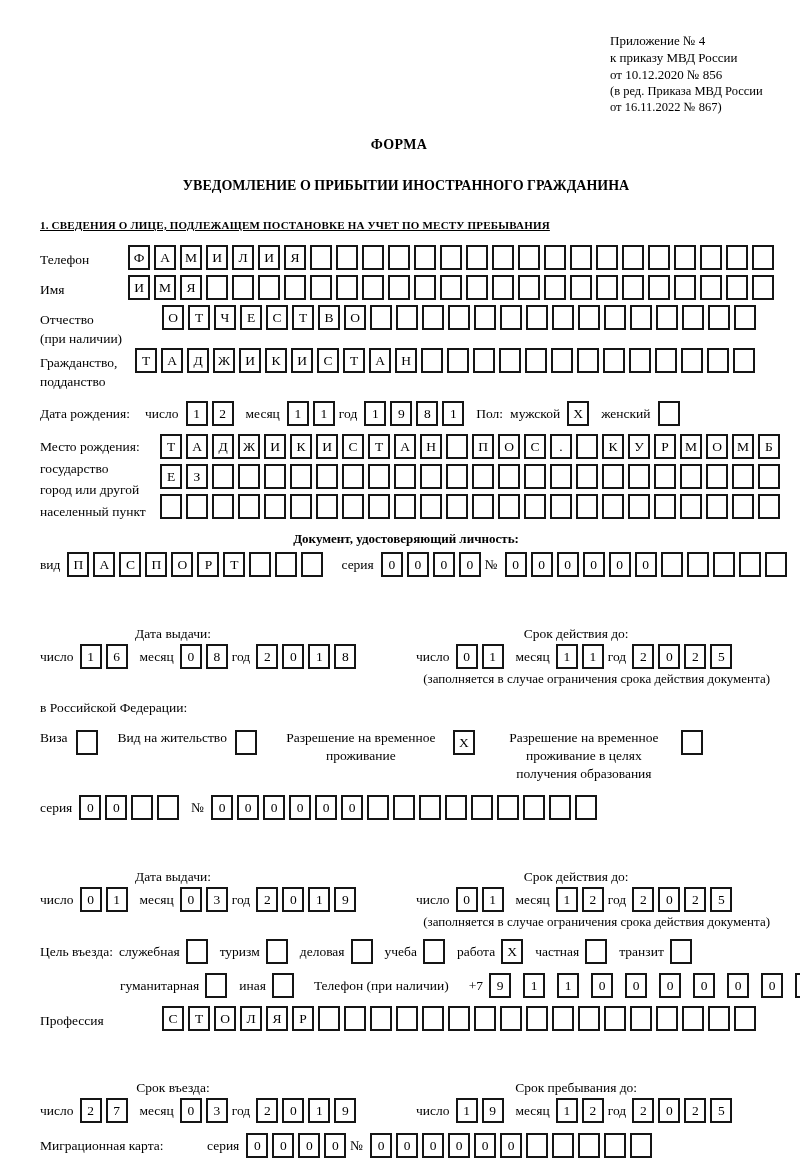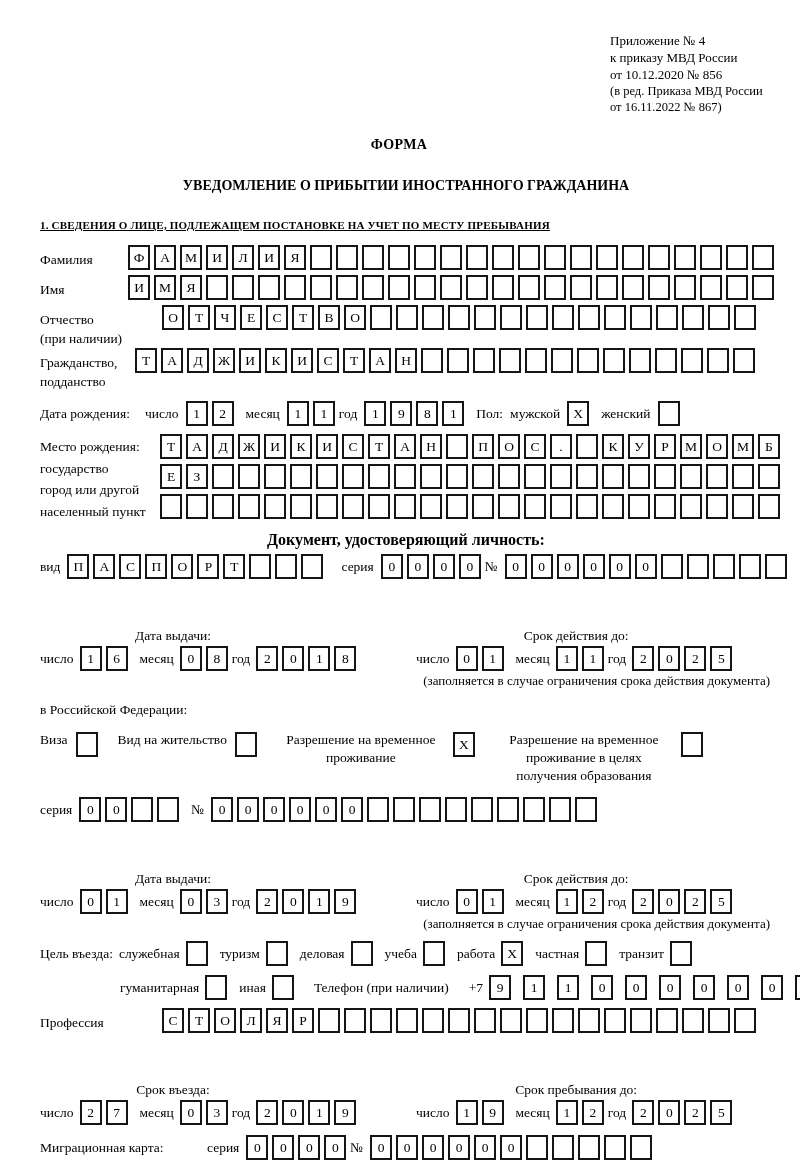--- a/index.html
+++ b/index.html
@@ -34,21 +34,21 @@
     display: flex; align-items: center; justify-content: center;
     font-size: 13.5px; background: #fff;
   }
   .cellrow-stack .cells { margin-bottom: 5px; }
   
   .inline-row { display: flex; align-items: center; margin-top: 8px; flex-wrap: nowrap; }
   .inline-row .t { margin-right: 7px; white-space: nowrap; }
   .gap8 { width: 8px; flex: none; }
   .gap14 { width: 14px; flex: none; }
   
-  .center-heading { text-align: center; font-weight: bold; font-size: 16px; margin-top: 7px; }
+  .center-heading { text-align: center; font-weight: bold; font-size: 13px; margin-top: 7px; }
   
   .datepair { display: flex; margin-top: 8px; }
   .dategroup { flex: none; margin-top: 41px; }
   .dategroup.left { width: 376px; }
   .dg-head { text-align: center; font-size: 13.5px; margin-bottom: 2px; }
   .dg-line { display: flex; align-items: center; }
   .dg-line .t { margin-right: 6px; white-space: nowrap; }
   .note-right { text-align: right; font-size: 12px; margin-top: 2px; padding-right: 2px; }
   
   .opts { display: flex; align-items: flex-start; margin-top: 8px; }
@@ -86,21 +86,21 @@
   </div>
   <div class="forma">ФОРМА</div>
 
   <div class="title">
     <div>УВЕДОМЛЕНИЕ О ПРИБЫТИИ ИНОСТРАННОГО ГРАЖДАНИНА</div>
   </div>
 
   <div class="sec-heading">1. СВЕДЕНИЯ О ЛИЦЕ, ПОДЛЕЖАЩЕМ ПОСТАНОВКЕ НА УЧЕТ ПО МЕСТУ ПРЕБЫВАНИЯ</div>
 
   <div class="frow" style="margin-top:14px">
-    <span class="lbl w88">Фамилия</span>
+    <span class="lbl w88">Телефон</span>
     <span class="cells">
         <span class="cell">Ф</span>
         <span class="cell">А</span>
         <span class="cell">М</span>
         <span class="cell">И</span>
         <span class="cell">Л</span>
         <span class="cell">И</span>
         <span class="cell">Я</span>
         <span class="cell"></span>
         <span class="cell"></span>

